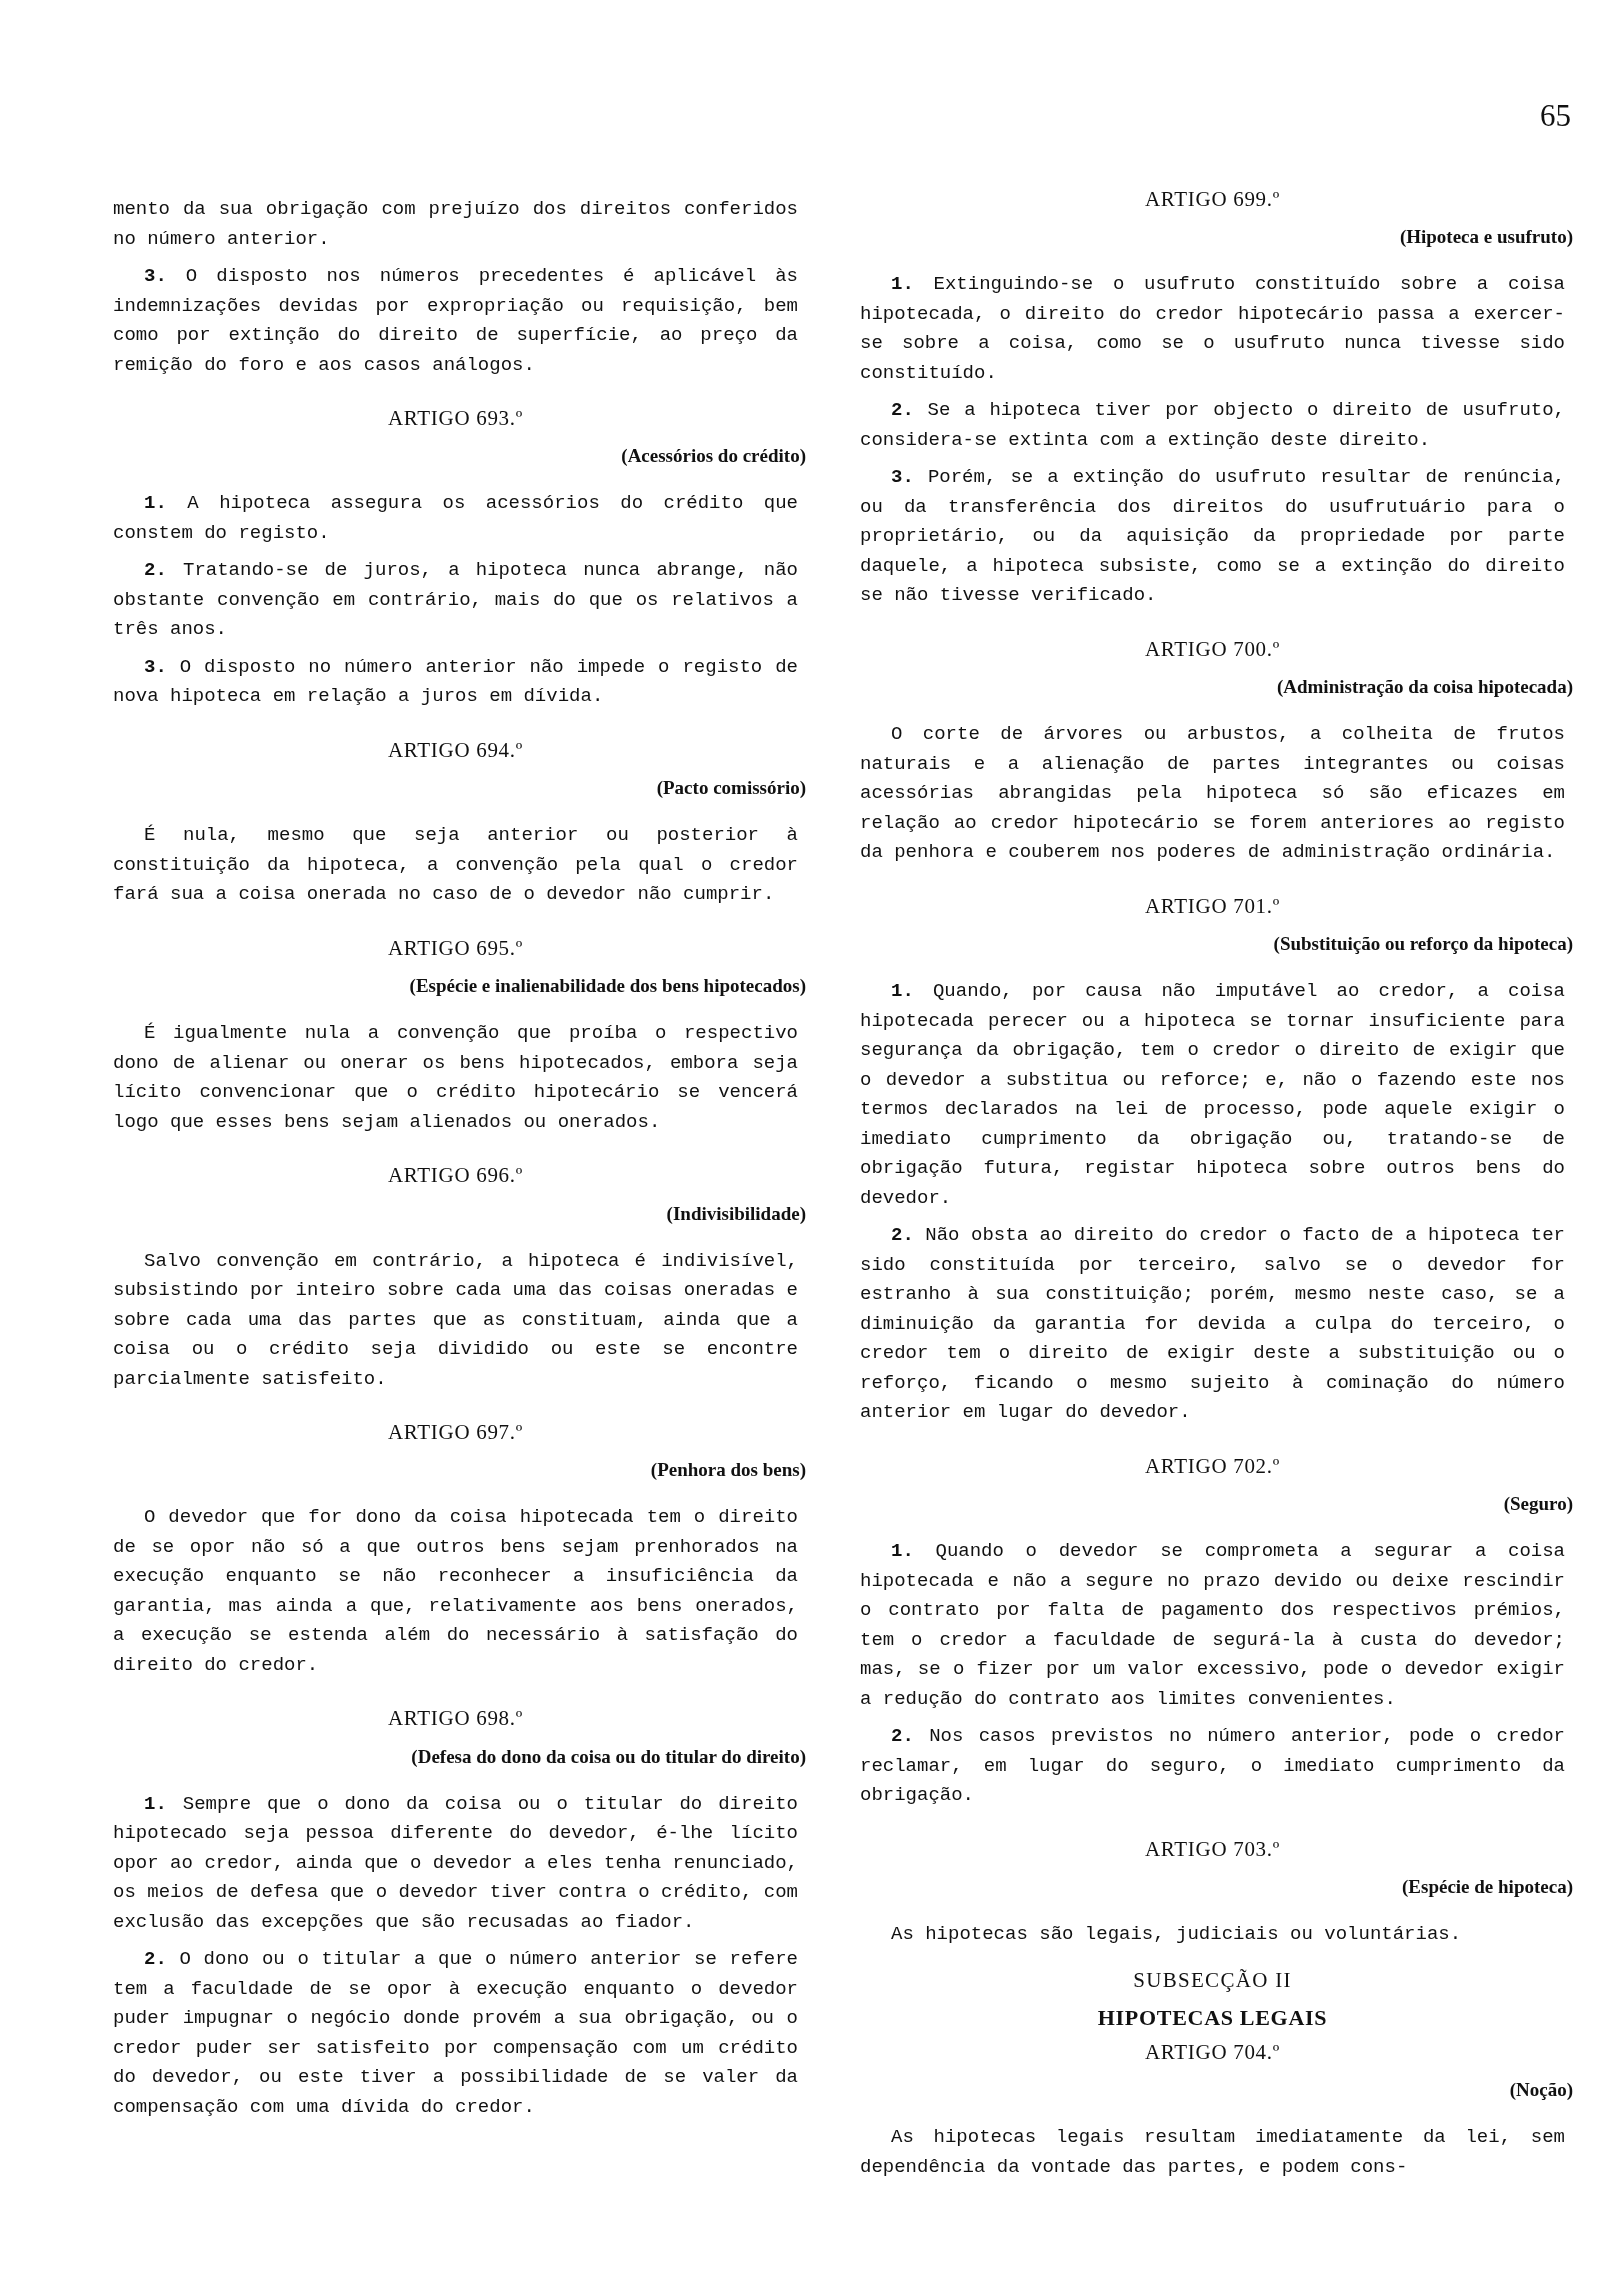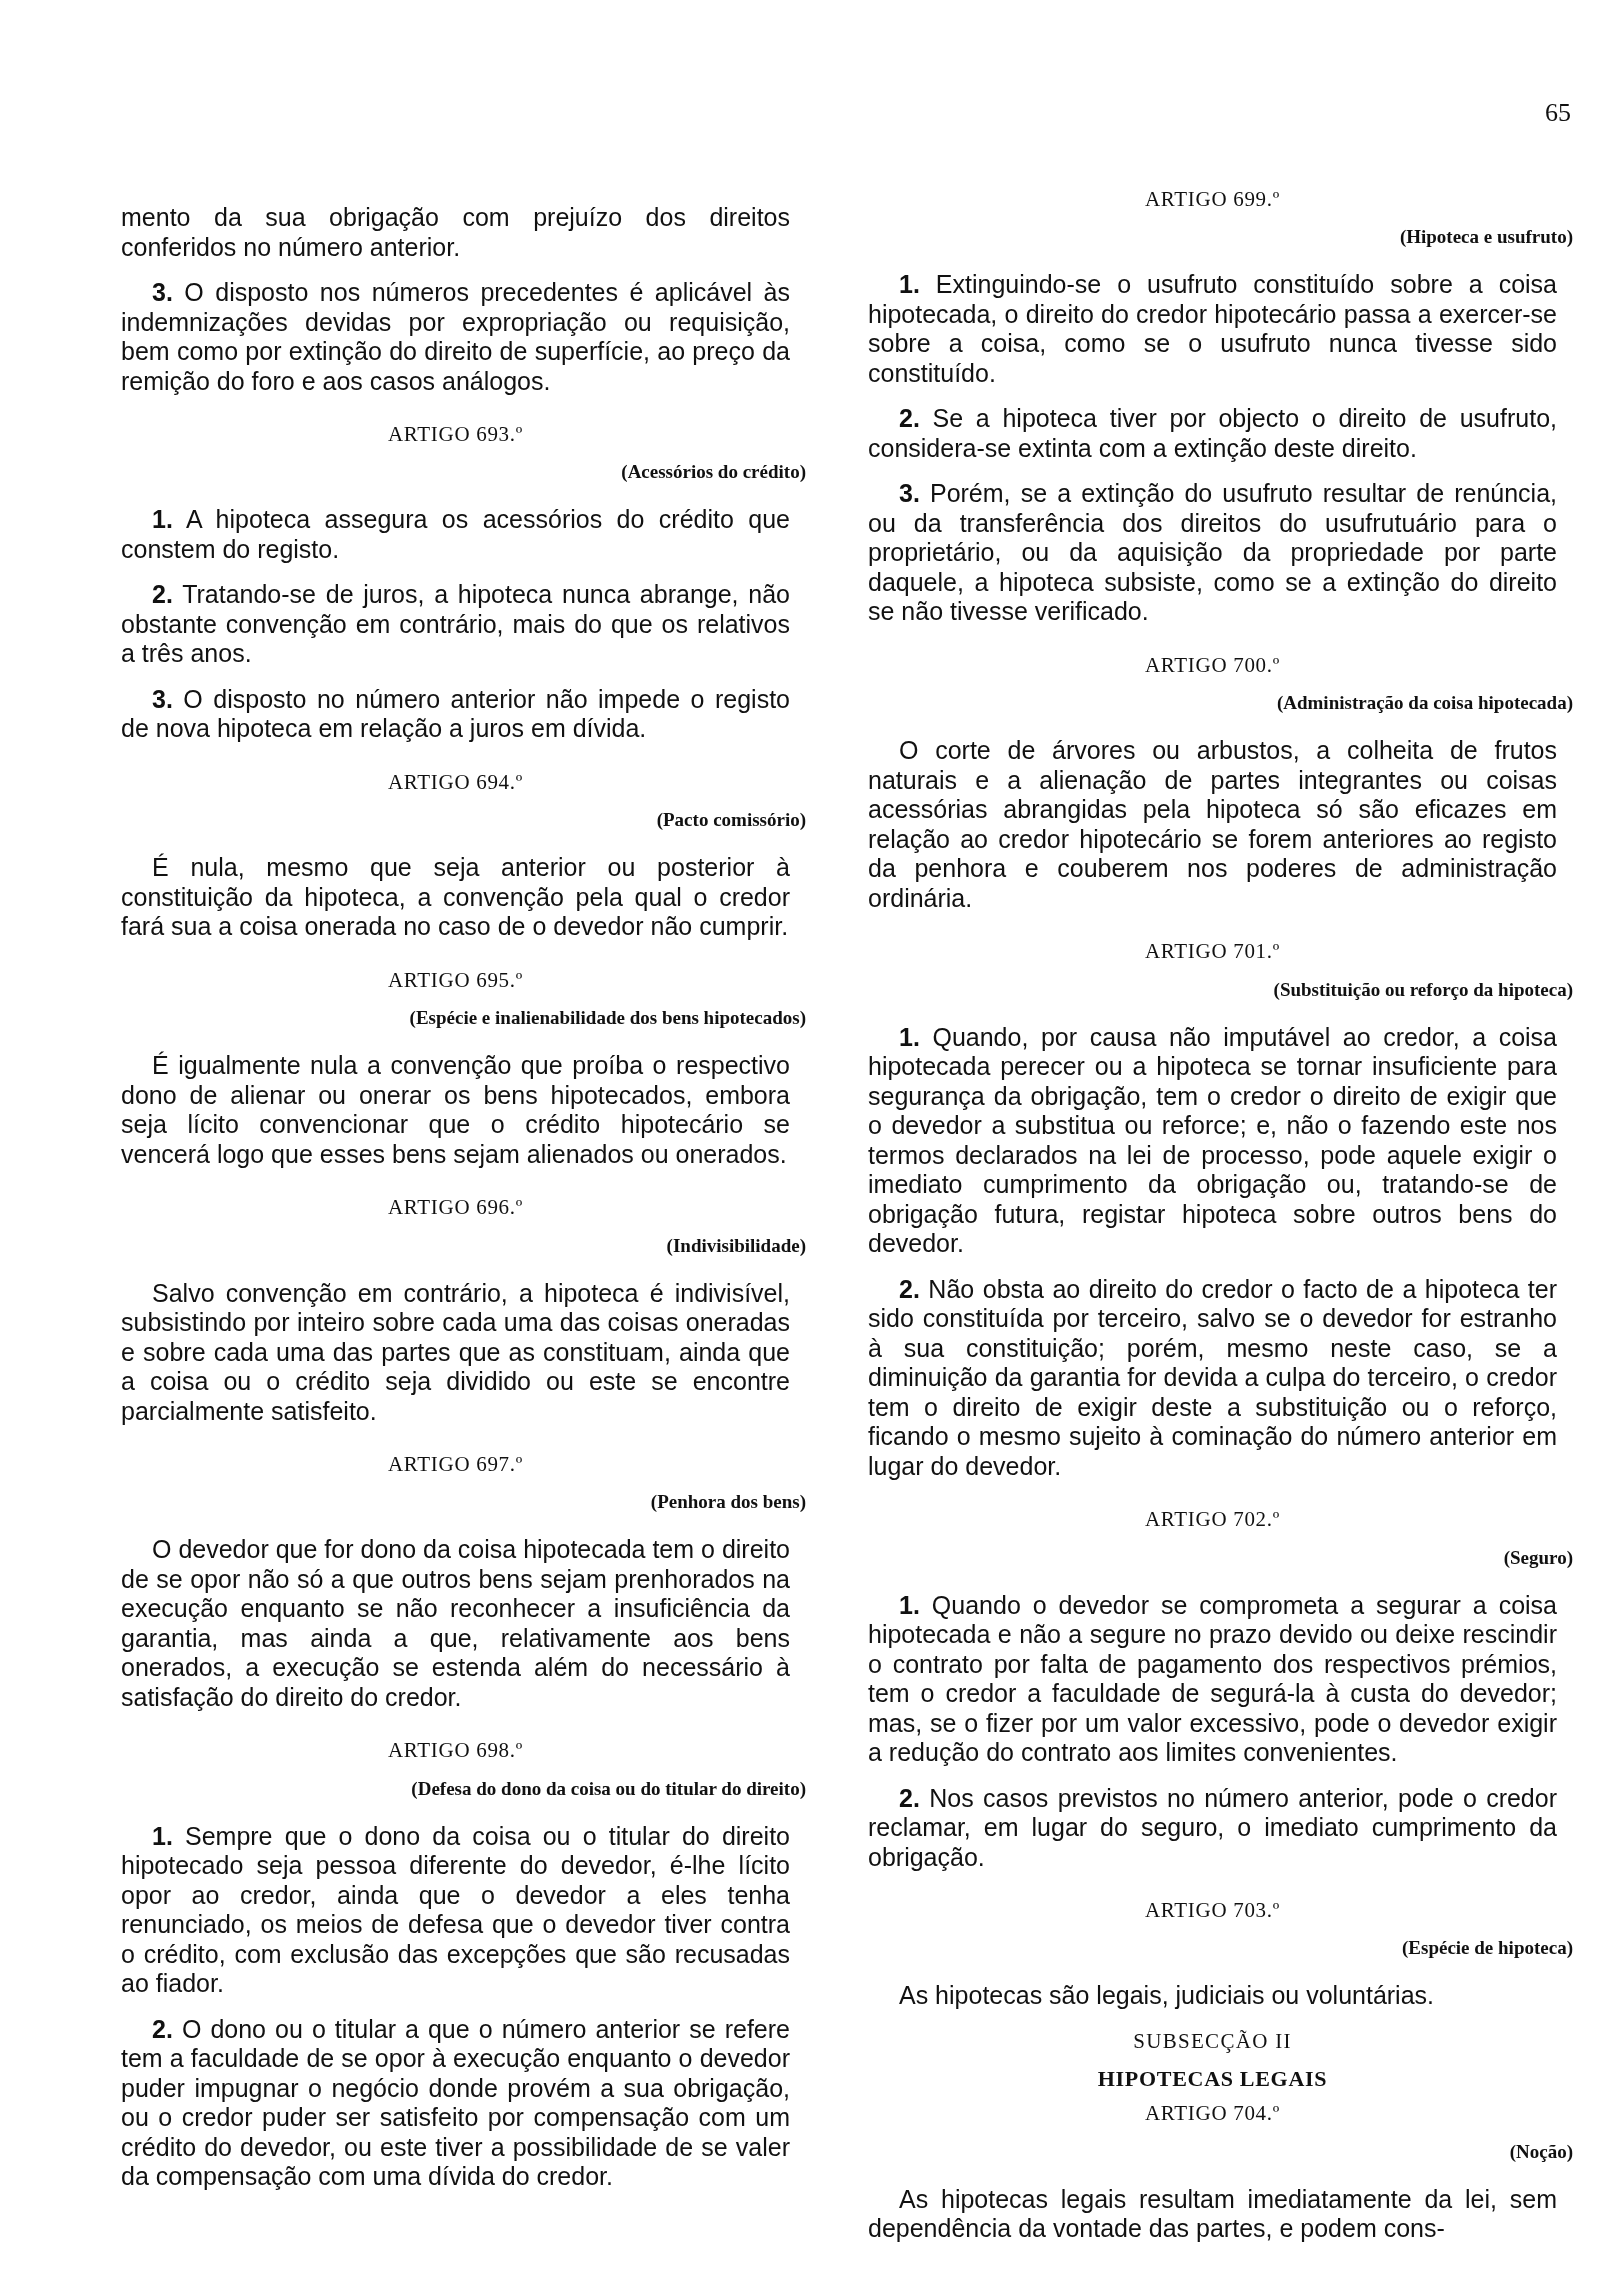--- a/index.html
+++ b/index.html
@@ -1,25 +1,25 @@
 <!DOCTYPE html>
 <html style="font-size:10.5px"><head>
 <meta charset="utf-8">
 <style>
   html, body { margin: 0; padding: 0; background: #ffffff; }
   body { width: 1614px; height: 2295px; position: relative; overflow: hidden;
          font-family: "DejaVu Serif", "Liberation Serif", serif; color: #111; }
   .page-header { position: absolute; left: 64px; top: 98px; width: 1507px; height: 39px; }
   .running-title { position: absolute; left: 0; top: 0; font-size: 26px; letter-spacing: 5.2px;
                    font-family: "Liberation Serif", serif; }
-  .page-number { position: absolute; right: 0; top: 0; font-size: 26px; font-family: "Liberation Serif", serif; }
+  .page-number { position: absolute; right: 0; top: 0; font-size: 31px; font-family: "Liberation Serif", serif; }
   .column { position: absolute; top: 187px; width: 701px; }
   .col-left { left: 105px; }
   .col-right { left: 852px; width: 721px; }
-  .p { font-family: Liberation Sans, sans-serif; font-size: 25px; line-height: 29.5px; margin: 16px;
+  .p { font-family: Liberation Mono, monospace; font-size: 19px; line-height: 29.5px; margin: 8px;
        text-align: justify; text-indent: 0; }
   .p.indent { text-indent: 31px; }
   .num { font-weight: bold; }
   .art-title { font-family: "Liberation Serif", serif; font-size: 21px; text-align: center;
                margin: 26px 0 14.4px; letter-spacing: 0.7px; }
   .art-epigraph { font-family: "Liberation Serif", serif; font-weight: bold; font-size: 19px;
                   text-align: right; margin: 0 0 22px; }
   .subsection { font-family: "Liberation Serif", serif; font-size: 21px; letter-spacing: 1.3px;
                 text-align: center; margin: 18.3px 0 11.8px; }
   .section-heading { font-family: Liberation Serif, serif; font-weight: bold; font-size: 22px;

